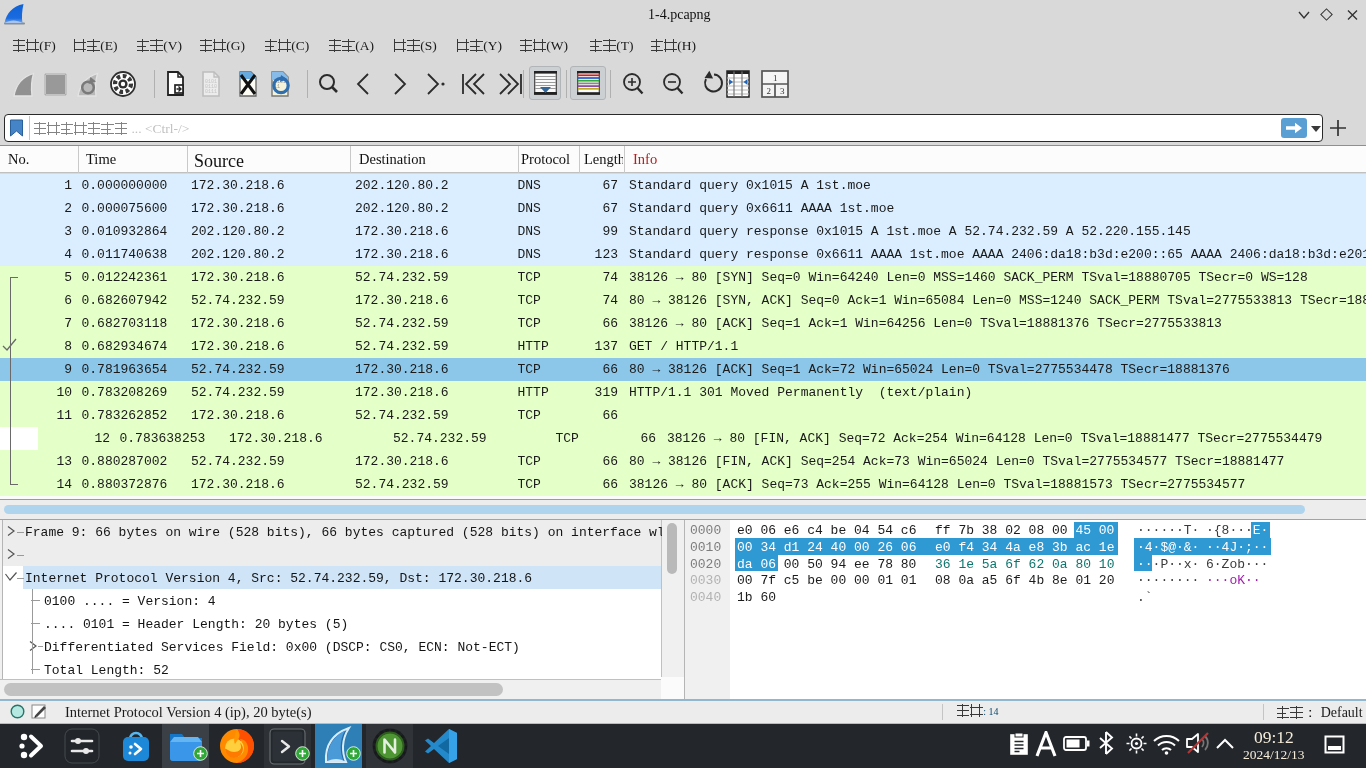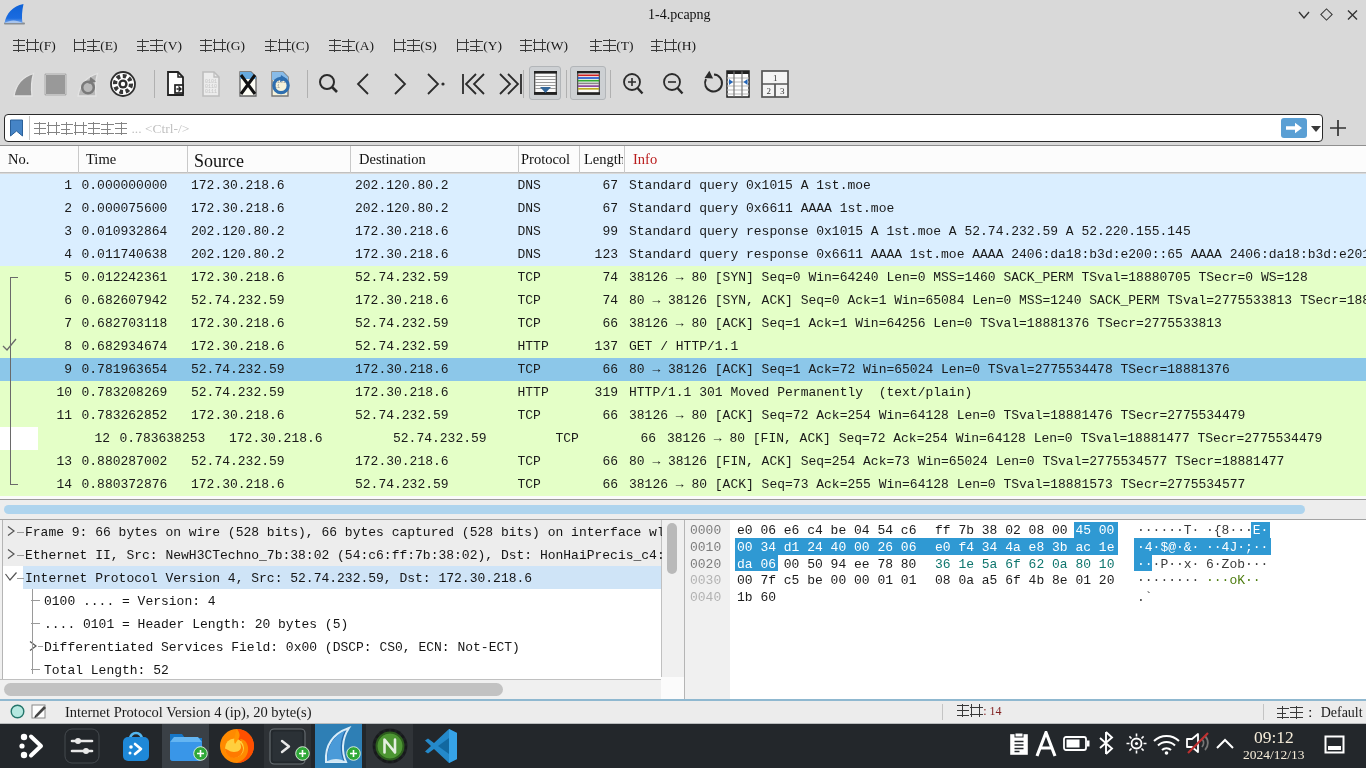--- a/index.html
+++ b/index.html
@@ -272,21 +272,20 @@
 <span class="mono ab" style="left:560px;top:4px;width:58px;text-align:right;display:inline-block">319</span>
 <span class="mono ab" style="left:629px;top:4px">HTTP/1.1 301 Moved Permanently  (text/plain)</span>
 </div>
 <div class="ab" style="left:0;top:404px;width:1366px;height:23px;background:#e4ffc7;overflow:hidden;">
 <span class="mono ab" style="left:0;top:4px;width:72px;text-align:right;display:inline-block">11</span>
 <span class="mono ab" style="left:81.5px;top:4px">0.783262852</span>
 <span class="mono ab" style="left:191px;top:4px">172.30.218.6</span>
 <span class="mono ab" style="left:355px;top:4px">52.74.232.59</span>
 <span class="mono ab" style="left:517.5px;top:4px">TCP</span>
 <span class="mono ab" style="left:560px;top:4px;width:58px;text-align:right;display:inline-block">66</span>
-<span class="mono ab" style="left:629px;top:4px">38126 → 80 [ACK] Seq=72 Ack=254 Win=64128 Len=0 TSval=18881476 TSecr=2775534479</span>
 </div>
 <div class="ab" style="left:0;top:427px;width:1366px;height:23px;background:#e4ffc7;overflow:hidden;margin-left:38px;">
 <span class="mono ab" style="left:0;top:4px;width:72px;text-align:right;display:inline-block">12</span>
 <span class="mono ab" style="left:81.5px;top:4px">0.783638253</span>
 <span class="mono ab" style="left:191px;top:4px">172.30.218.6</span>
 <span class="mono ab" style="left:355px;top:4px">52.74.232.59</span>
 <span class="mono ab" style="left:517.5px;top:4px">TCP</span>
 <span class="mono ab" style="left:560px;top:4px;width:58px;text-align:right;display:inline-block">66</span>
 <span class="mono ab" style="left:629px;top:4px">38126 → 80 [FIN, ACK] Seq=72 Ack=254 Win=64128 Len=0 TSval=18881477 TSecr=2775534479</span>
 </div>
@@ -319,21 +318,20 @@
 <div class="ab" style="left:0px;top:500px;width:1366px;height:19px;background:#ededed;"></div>
 <div class="ab" style="left:4px;top:504.5px;width:1301px;height:9.5px;background:#aed4ee;border-radius:4.5px;"></div>
 <div class="ab" style="left:0px;top:519px;width:1366px;height:1px;background:#a3a3a3;"></div>
 <div class="ab" style="left:0px;top:520px;width:684px;height:179px;background:#f0f0f0;"></div>
 <div class="ab" style="left:2px;top:520px;width:1px;height:159px;background:#b5b5b5;"></div>
 <div class="ab" style="left:3px;top:520px;width:658px;height:159px;background:#fff;"></div>
 <div class="ab" style="left:661px;top:520px;width:1px;height:159px;background:#c0c0c0;"></div>
 <div class="ab" style="left:3px;top:520px;width:658px;height:46px;background:#ededed;"></div>
 <div class="ab" style="left:23px;top:566px;width:638px;height:23px;background:#cfe4f7;"></div>
 <div class="ab mo" style="left:25px;top:524.5px;color:#141414;">Frame 9: 66 bytes on wire (528 bits), 66 bytes captured (528 bits) on interface wl</div>
-<div class="ab mo" style="left:25px;top:547.5px;color:#141414;">Ethernet II, Src: NewH3CTechno_7b:38:02 (54:c6:ff:7b:38:02), Dst: HonHaiPrecis_c4:</div>
 <div class="ab mo" style="left:25px;top:570.5px;color:#141414;">Internet Protocol Version 4, Src: 52.74.232.59, Dst: 172.30.218.6</div>
 <div class="ab mo" style="left:44px;top:593.5px;color:#141414;">0100 .... = Version: 4</div>
 <div class="ab mo" style="left:44px;top:616.5px;color:#141414;">.... 0101 = Header Length: 20 bytes (5)</div>
 <div class="ab mo" style="left:44px;top:639.5px;color:#141414;">Differentiated Services Field: 0x00 (DSCP: CS0, ECN: Not-ECT)</div>
 <div class="ab mo" style="left:44px;top:662.5px;color:#141414;">Total Length: 52</div>
 <svg class="ab" style="left:5px;top:525px" width="12" height="12" viewBox="0 0 12 12">
       <path d="M3 1.5 L9 6 L3 10.5" fill="none" stroke="#555" stroke-width="1.2"></path>
     </svg>
 <svg class="ab" style="left:5px;top:548px" width="12" height="12" viewBox="0 0 12 12">
       <path d="M3 1.5 L9 6 L3 10.5" fill="none" stroke="#555" stroke-width="1.2"></path>
@@ -384,36 +382,36 @@
 <div class="ab mo" style="left:1206px;top:539.9px;color:#fff;">··4J·;··</div>
 <div class="ab mo" style="left:737px;top:556.6px;color:#fff;">da 06</div>
 <div class="ab mo" style="left:783.8px;top:556.6px;color:#1c1c1c;">00 50 94 ee 78 80</div>
 <div class="ab mo" style="left:935px;top:556.6px;color:#0f766e;">36 1e 5a 6f 62 0a 80 10</div>
 <div class="ab mo" style="left:1137px;top:556.6px;color:#fff;">··</div>
 <div class="ab mo" style="left:1152.6px;top:556.6px;color:#3a3a3a;">·P··x·</div>
 <div class="ab mo" style="left:1206px;top:556.6px;color:#3a3a3a;">6·Zob···</div>
 <div class="ab mo" style="left:737px;top:573.3px;color:#1c1c1c;">00 7f c5 be 00 00 01 01</div>
 <div class="ab mo" style="left:935px;top:573.3px;color:#1c1c1c;">08 0a a5 6f 4b 8e 01 20</div>
 <div class="ab mo" style="left:1137px;top:573.3px;color:#3a3a3a;">········</div>
-<div class="ab mo" style="left:1206px;top:573.3px;color:#4d7c0f;">···oK··</div>
+<div class="ab mo" style="left:1206px;top:573.3px;color:#a21caf;">···oK··</div>
 <div class="ab mo" style="left:737px;top:590.0px;color:#1c1c1c;">1b 60</div>
 <div class="ab mo" style="left:1137px;top:590.0px;color:#3a3a3a;">.`</div>
 <div class="ab" style="left:0px;top:699px;width:1366px;height:2px;background:#8fb8d0;"></div>
 <div class="ab" style="left:0px;top:701px;width:1366px;height:22px;background:#ececec;"></div>
 <svg class="ab" style="left:10px;top:704px" width="15" height="15" viewBox="0 0 15 15">
       <circle cx="7.5" cy="7.5" r="6.3" fill="#b5e8e0" stroke="#24756a" stroke-width="1.4"></circle>
     </svg>
 <svg class="ab" style="left:31px;top:703px" width="17" height="17" viewBox="0 0 17 17">
 <rect x="1" y="2" width="13" height="13" fill="#fdfdfd" stroke="#888" stroke-width="1"></rect>
 <path d="M4 12.5 L13 3 L15 5 L6 14 z" fill="#444"></path>
       <path d="M4 12.5 l2 1.5 l-2.6 1z" fill="#222"></path>
     </svg>
 <div class="ab ser" style="left:65px;top:704px;font-size:14.5px;color:#1a1a1a;white-space:pre;">Internet Protocol Version 4 (ip), 20 byte(s)</div>
 <div class="ab" style="left:942px;top:704px;width:1px;height:16px;background:#c4c4c4;"></div>
-<div class="ab ser" style="left:956px;top:704px;font-size:12px;color:#7f1d1d;white-space:pre;"><span class="h"></span><span class="h2"></span>: 14</div>
+<div class="ab ser" style="left:956px;top:704px;font-size:10px;color:#0c4a6e;white-space:pre;"><span class="h"></span><span class="h2"></span>: 14</div>
 <div class="ab" style="left:1263px;top:704px;width:1px;height:16px;background:#c4c4c4;"></div>
 <div class="ab ser" style="left:1276px;top:704px;font-size:14px;color:#1a1a1a;white-space:pre;"><span class="h3"></span><span class="h"></span>： Default</div>
 <div class="ab" style="left:0px;top:723px;width:1366px;height:45px;background:#23272b;"></div>
 <div class="ab" style="left:0px;top:723px;width:1366px;height:1px;background:#b9bcbe;"></div>
 <div class="ab" style="left:162px;top:724px;width:47px;height:44px;background:#3a4046;"></div>
 <div class="ab" style="left:264px;top:724px;width:47px;height:44px;background:#2e3236;"></div>
 <div class="ab" style="left:315px;top:724px;width:47px;height:44px;background:#2e7fb5;"></div>
 <div class="ab" style="left:366px;top:724px;width:47px;height:44px;background:#303438;"></div>
 <svg class="ab" style="left:16px;top:729px" width="34" height="34" viewBox="0 0 34 34">
 <circle cx="8" cy="8" r="3.2" fill="#fff"></circle>

